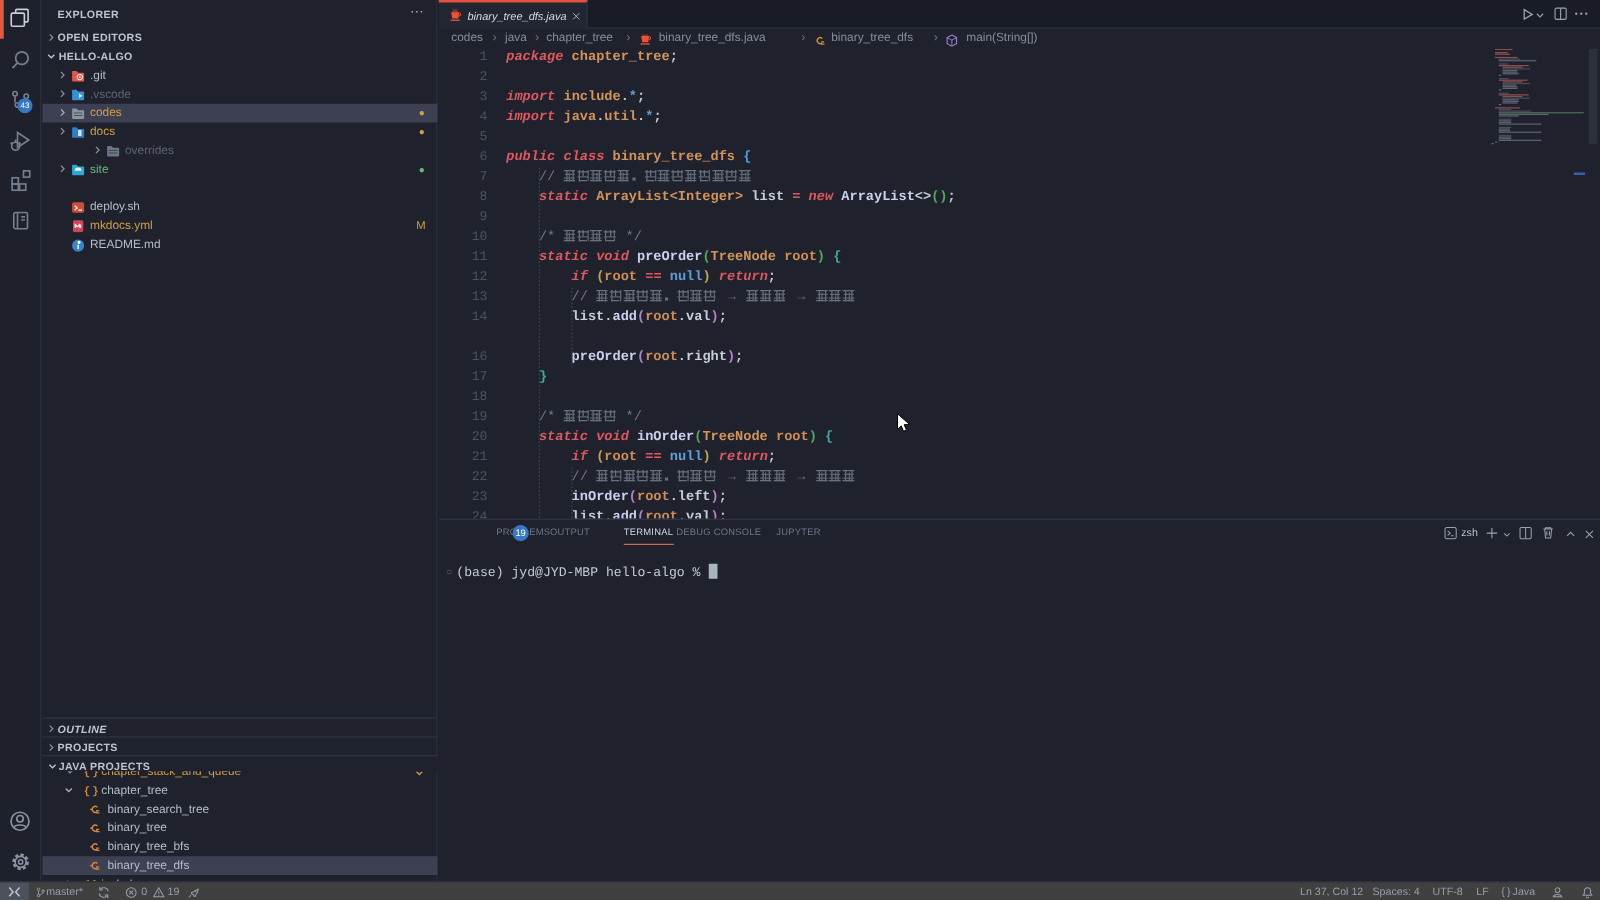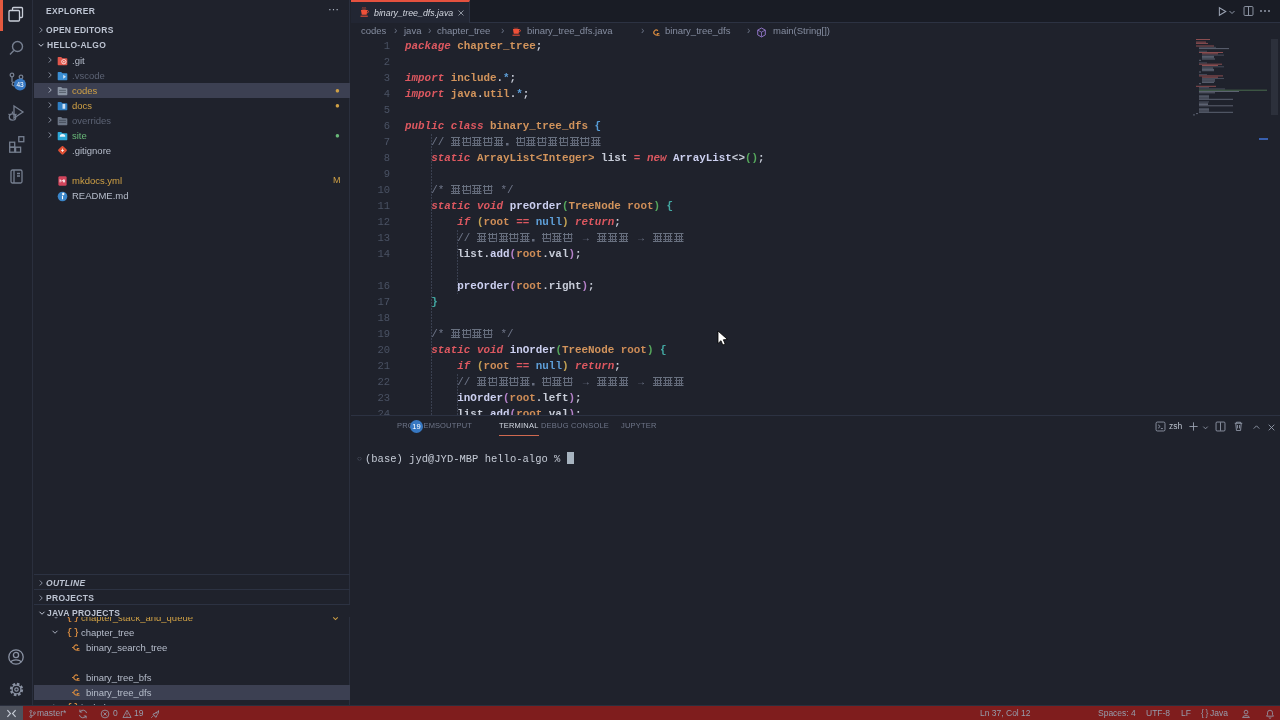--- a/index.html
+++ b/index.html
@@ -28,21 +28,21 @@
 .cl{position:absolute;left:0;width:929px;height:16px;line-height:16px;font-family:"Liberation Mono",monospace;font-size:10.9px;font-weight:bold;color:#c8cdd9;white-space:pre;}
 .ln{position:absolute;left:0;top:0;width:39px;text-align:right;color:#4a5264;font-weight:normal;font-size:10.5px;}
 .ct{position:absolute;left:54px;top:0;}
 .kw{color:#dd5860;font-style:italic;}.ty{color:#d2945c;}.fn{color:#ccd0f0;}.pa{color:#cf8d57;}
 .nu{color:#5e9fd8;}.cm{color:#6f7689;font-weight:normal;}.pq{color:#b481c8;}
 .pg{color:#c2a153;}.pgr{color:#55a65c;}.pb{color:#569cd6;}.pt{color:#43a8a2;}
 
 #panel{position:absolute;left:0;top:415px;width:929px;height:290px;background:#1f222c;border-top:1px solid #2c3242;}
 .ptab{position:absolute;top:0;height:20px;line-height:20px;font-size:7.5px;letter-spacing:.2px;color:#6f7689;}
 
-#status{position:absolute;left:0;top:705px;width:1280px;height:15px;background:#7f1d1d;border-top:1px solid #2a2f3d;font-size:8.5px;color:#969eae;}
+#status{position:absolute;left:0;top:705px;width:1280px;height:15px;background:#404040;border-top:1px solid #2a2f3d;font-size:8.5px;color:#969eae;}
 .bsep{position:absolute;color:#6b7386;font-size:10px;}
 .ic svg{display:block;}
 .ig{position:absolute;width:1px;background:linear-gradient(#3a4050 60%,transparent 60%) 0 0/1px 3px repeat-y;}
 .ar{color:#6f7689;font-family:"Liberation Sans",sans-serif;font-size:10px;}
 .ocb{color:#d2883f;font-family:"Liberation Mono",monospace;font-size:8.5px;font-weight:bold;}
 .cli{position:absolute;}
 
 .cj{display:inline-block;width:9.5px;height:9px;margin:0 1.3px -1px 0;background:
  linear-gradient(#68707f,#68707f) 0 0/9.5px 1.1px no-repeat,
  linear-gradient(#5d6373,#5d6373) 1px 3px/8px 1.1px no-repeat,
@@ -121,21 +121,21 @@
         </svg>
         <span class="lbl ic" style="left:23px;top:2.5px;">
           <svg width="11" height="10" viewBox="0 0 16 14">
             <path d="M1 2a1 1 0 011-1h4l2 2h6a1 1 0 011 1v8a1 1 0 01-1 1H2a1 1 0 01-1-1z" fill="#2f7fc4"></path>
             <path d="M8 4h4v7H8z" fill="#cfe3f5"></path>
           </svg>
         </span>
         <span class="lbl gold" style="left:38px;">docs</span>
         <span class="lbl" style="left:301px;color:#cfa045;font-size:8px;top:0px;">●</span>
       </div>
-    <div class="row" style="top:113px;">
+    <div class="row" style="top:113px;margin-left:28px;">
         <svg class="chev" style="left:11px;" viewBox="0 0 16 16">
           <path d="M6 4l4 4-4 4" stroke="#8a91a0" fill="none" stroke-width="1.6"></path>
         </svg>
         <span class="lbl ic" style="left:23px;top:2.5px;">
           <svg width="11" height="10" viewBox="0 0 16 14">
             <path d="M1 2a1 1 0 011-1h4l2 2h6a1 1 0 011 1v8a1 1 0 01-1 1H2a1 1 0 01-1-1z" fill="#6c7686"></path>
             <path d="M3 6h10M3 9h10" stroke="#3f4754" stroke-width="1.2"></path>
           </svg>
         </span>
         <span class="lbl dim" style="left:38px;">overrides</span>
@@ -146,28 +146,29 @@
         </svg>
         <span class="lbl ic" style="left:23px;top:2.5px;">
           <svg width="11" height="10" viewBox="0 0 16 14">
             <path d="M1 2a1 1 0 011-1h4l2 2h6a1 1 0 011 1v8a1 1 0 01-1 1H2a1 1 0 01-1-1z" fill="#2da8d8"></path>
             <path d="M4 8a4 4 0 018 0z" fill="#eaf6fc"></path>
           </svg>
         </span>
         <span class="lbl grn" style="left:38px;">site</span>
         <span class="lbl" style="left:301px;color:#68b878;font-size:8px;top:0px;">●</span>
       </div>
-    <div class="row" style="top:143px;">
-        <span class="lbl ic" style="left:23px;top:2.5px;">
-          <svg width="11" height="10" viewBox="0 0 16 14">
-            <rect x="3" y="1" width="10" height="10" rx="2" transform="rotate(45 8 6)" fill="#dd4f34"></rect>
-            <path d="M8 3.5v5M5.8 6.2h4.4" stroke="#fff" stroke-width="1.1"></path>
-          </svg>
-        </span>
-        <span class="lbl" style="left:38px;">.gitignore</span>
+    <div class="row" style="top:158px;">
+        <span class="lbl ic" style="left:23px;top:2.5px;">
+          <svg width="11" height="10" viewBox="0 0 16 14">
+            <rect x="1" y="1" width="14" height="12" rx="2" fill="#c94f38"></rect>
+            <path d="M4 5l3 2.5L4 10" stroke="#fff" stroke-width="1.3" fill="none"></path>
+            <path d="M8.5 10h4" stroke="#fff" stroke-width="1.3"></path>
+          </svg>
+        </span>
+        <span class="lbl" style="left:38px;">deploy.sh</span>
       </div>
     <div class="row" style="top:173px;">
         <span class="lbl ic" style="left:23px;top:2.5px;">
           <svg width="11" height="10" viewBox="0 0 16 14">
             <rect x="2" y="0" width="12" height="14" rx="2" fill="#d1455c"></rect>
             <path d="M4.5 9V5l2.5 2.5L9.5 5v4M11 5v4" stroke="#fff" stroke-width="1.2" fill="none"></path>
           </svg>
         </span>
         <span class="lbl gold" style="left:38px;">mkdocs.yml</span>
         <span class="lbl" style="left:299px;color:#cfa045;font-size:9px;">M</span>
@@ -216,20 +217,28 @@
         <span class="lbl ocb" style="left:33px;top:1px;">{ }</span>
         <span class="lbl" style="left:47px;">chapter_tree</span>
       </div>
     <div class="row" style="top:640px;">
         <svg class="cli" style="left:36px;top:2px;" width="11" height="11" viewBox="0 0 16 16">
           <path d="M11.5 5.5a3.5 3.5 0 10-0 5" stroke="#d2883f" stroke-width="1.6" fill="none"></path>
           <path d="M10 9.5h3.5M10 12h4" stroke="#d2883f" stroke-width="1.5" fill="none"></path>
           <path d="M3 8h2" stroke="#d2883f" stroke-width="1.5"></path>
         </svg>
         <span class="lbl" style="left:52px;">binary_search_tree</span>
+      </div>
+    <div class="row" style="top:655px;">
+        <svg class="cli" style="left:36px;top:2px;" width="11" height="11" viewBox="0 0 16 16">
+          <path d="M11.5 5.5a3.5 3.5 0 10-0 5" stroke="#d2883f" stroke-width="1.6" fill="none"></path>
+          <path d="M10 9.5h3.5M10 12h4" stroke="#d2883f" stroke-width="1.5" fill="none"></path>
+          <path d="M3 8h2" stroke="#d2883f" stroke-width="1.5"></path>
+        </svg>
+        <span class="lbl" style="left:52px;">binary_tree</span>
       </div>
     <div class="row" style="top:670px;">
         <svg class="cli" style="left:36px;top:2px;" width="11" height="11" viewBox="0 0 16 16">
           <path d="M11.5 5.5a3.5 3.5 0 10-0 5" stroke="#d2883f" stroke-width="1.6" fill="none"></path>
           <path d="M10 9.5h3.5M10 12h4" stroke="#d2883f" stroke-width="1.5" fill="none"></path>
           <path d="M3 8h2" stroke="#d2883f" stroke-width="1.5"></path>
         </svg>
         <span class="lbl" style="left:52px;">binary_tree_bfs</span>
       </div>
     <div class="row hl" style="top:685px;">
@@ -507,21 +516,21 @@
     <svg style="position:absolute;left:122px;top:3px;" width="10" height="10" viewBox="0 0 16 16">
         <path d="M8 2L1.5 13.5h13z" fill="none" stroke="#969eae" stroke-width="1.3"></path>
         <path d="M8 6.5v3.5M8 11.5v1" stroke="#969eae" stroke-width="1.3"></path>
       </svg>
     <span style="position:absolute;left:134px;top:2px;">19</span>
     <svg style="position:absolute;left:150px;top:3px;" width="10" height="10" viewBox="0 0 16 16">
         <path d="M13.5 2.5c.3 3-.5 5.5-2.5 7.5l-1 3-2-.5-.5-2-2-.5-.5-2 3-1c2-2 4.5-2.8 5.5-2.5z" fill="none" stroke="#969eae" stroke-width="1.3"></path>
         <circle cx="10" cy="6" r="1.1" fill="#969eae"></circle>
         <path d="M4.5 11.5l-2.5 2.5" stroke="#969eae" stroke-width="1.3"></path>
       </svg>
-    <span style="position:absolute;left:980px;top:2px;">Ln 37, Col 12</span>
+    <span style="position:absolute;left:1040px;top:2px;">Ln 37, Col 12</span>
     <span style="position:absolute;left:1098px;top:2px;">Spaces: 4</span>
     <span style="position:absolute;left:1146px;top:2px;">UTF-8</span>
     <span style="position:absolute;left:1181px;top:2px;">LF</span>
     <span style="position:absolute;left:1201px;top:2px;">{ } Java</span>
     <svg style="position:absolute;left:1241px;top:3px;" width="10" height="10" viewBox="0 0 16 16">
         <circle cx="8" cy="5" r="3" fill="none" stroke="#969eae" stroke-width="1.3"></circle>
         <path d="M2.5 13.5c1-4 10-4 11 0z" fill="none" stroke="#969eae" stroke-width="1.3"></path>
       </svg>
     <svg style="position:absolute;left:1265px;top:3px;" width="10" height="10" viewBox="0 0 16 16">
         <path d="M8 2a4 4 0 014 4v3l1.5 2.5h-11L4 9V6a4 4 0 014-4zM6.5 13.5a1.5 1.5 0 003 0" fill="none" stroke="#969eae" stroke-width="1.3"></path>

